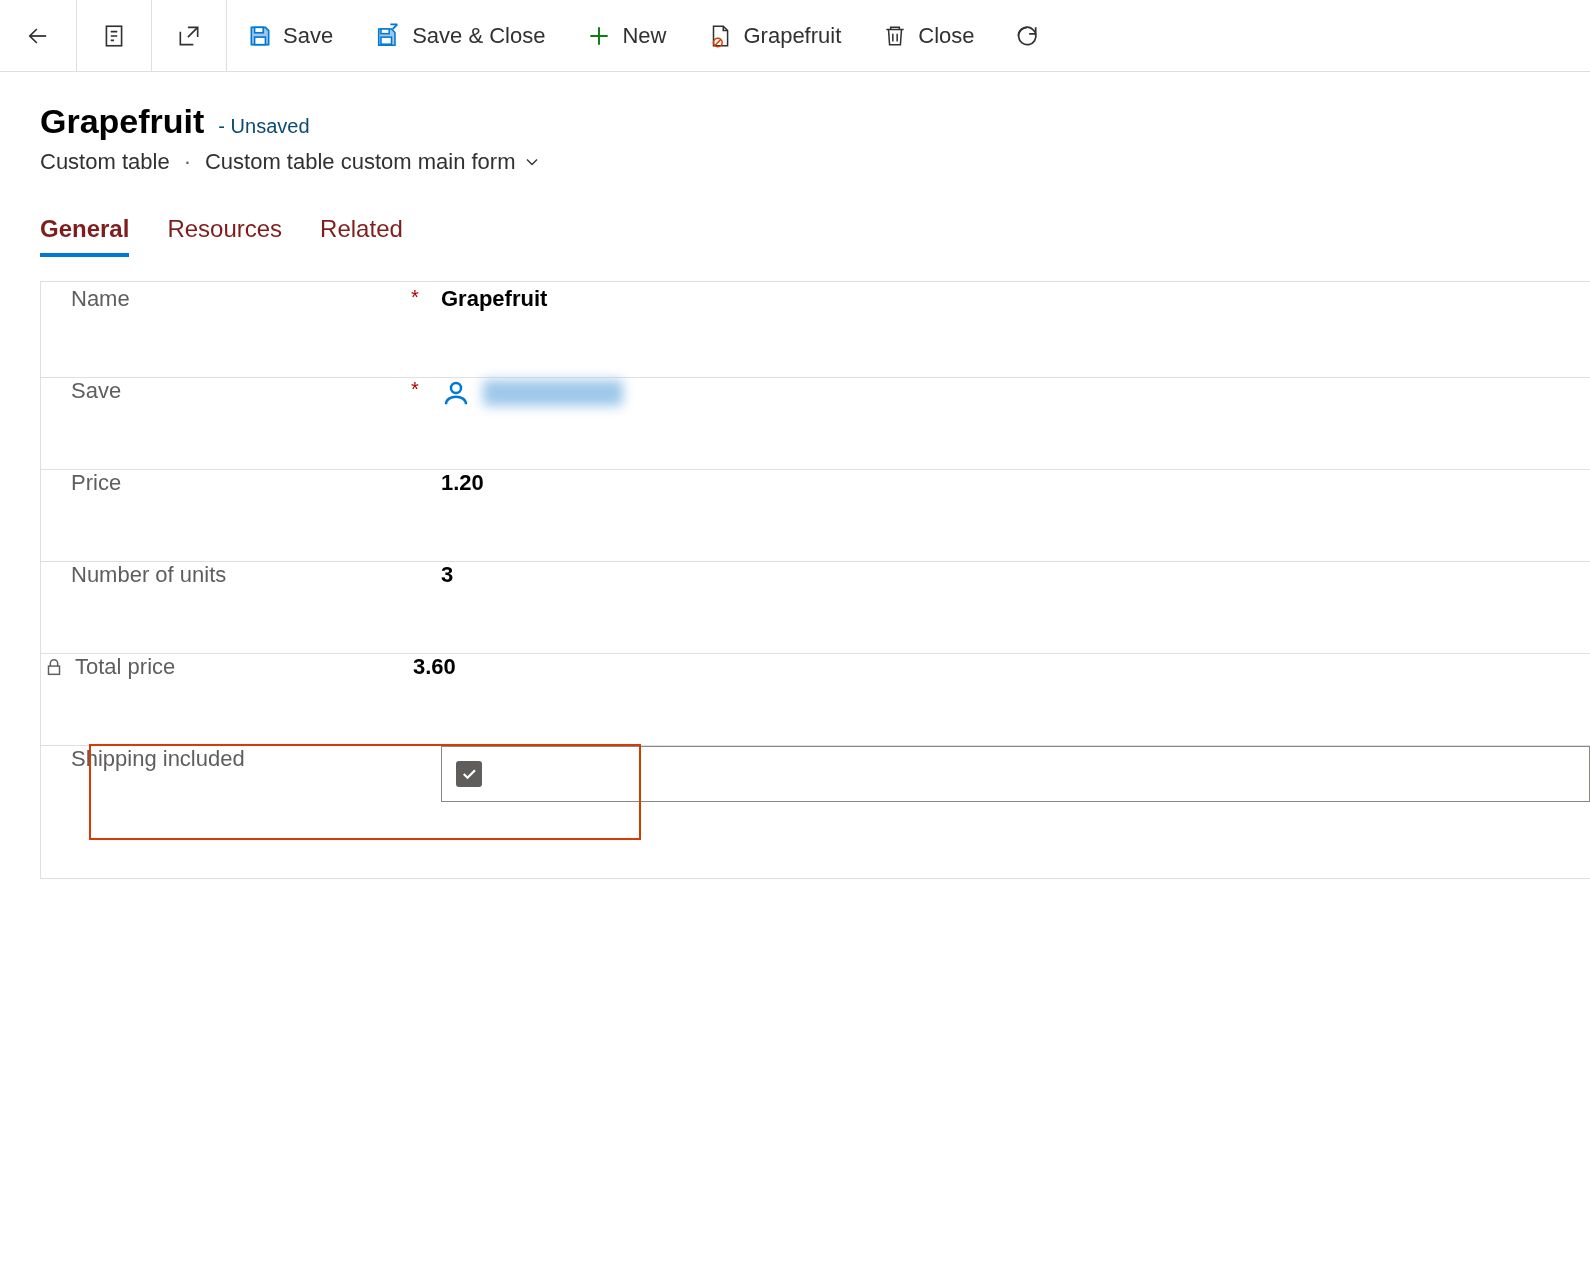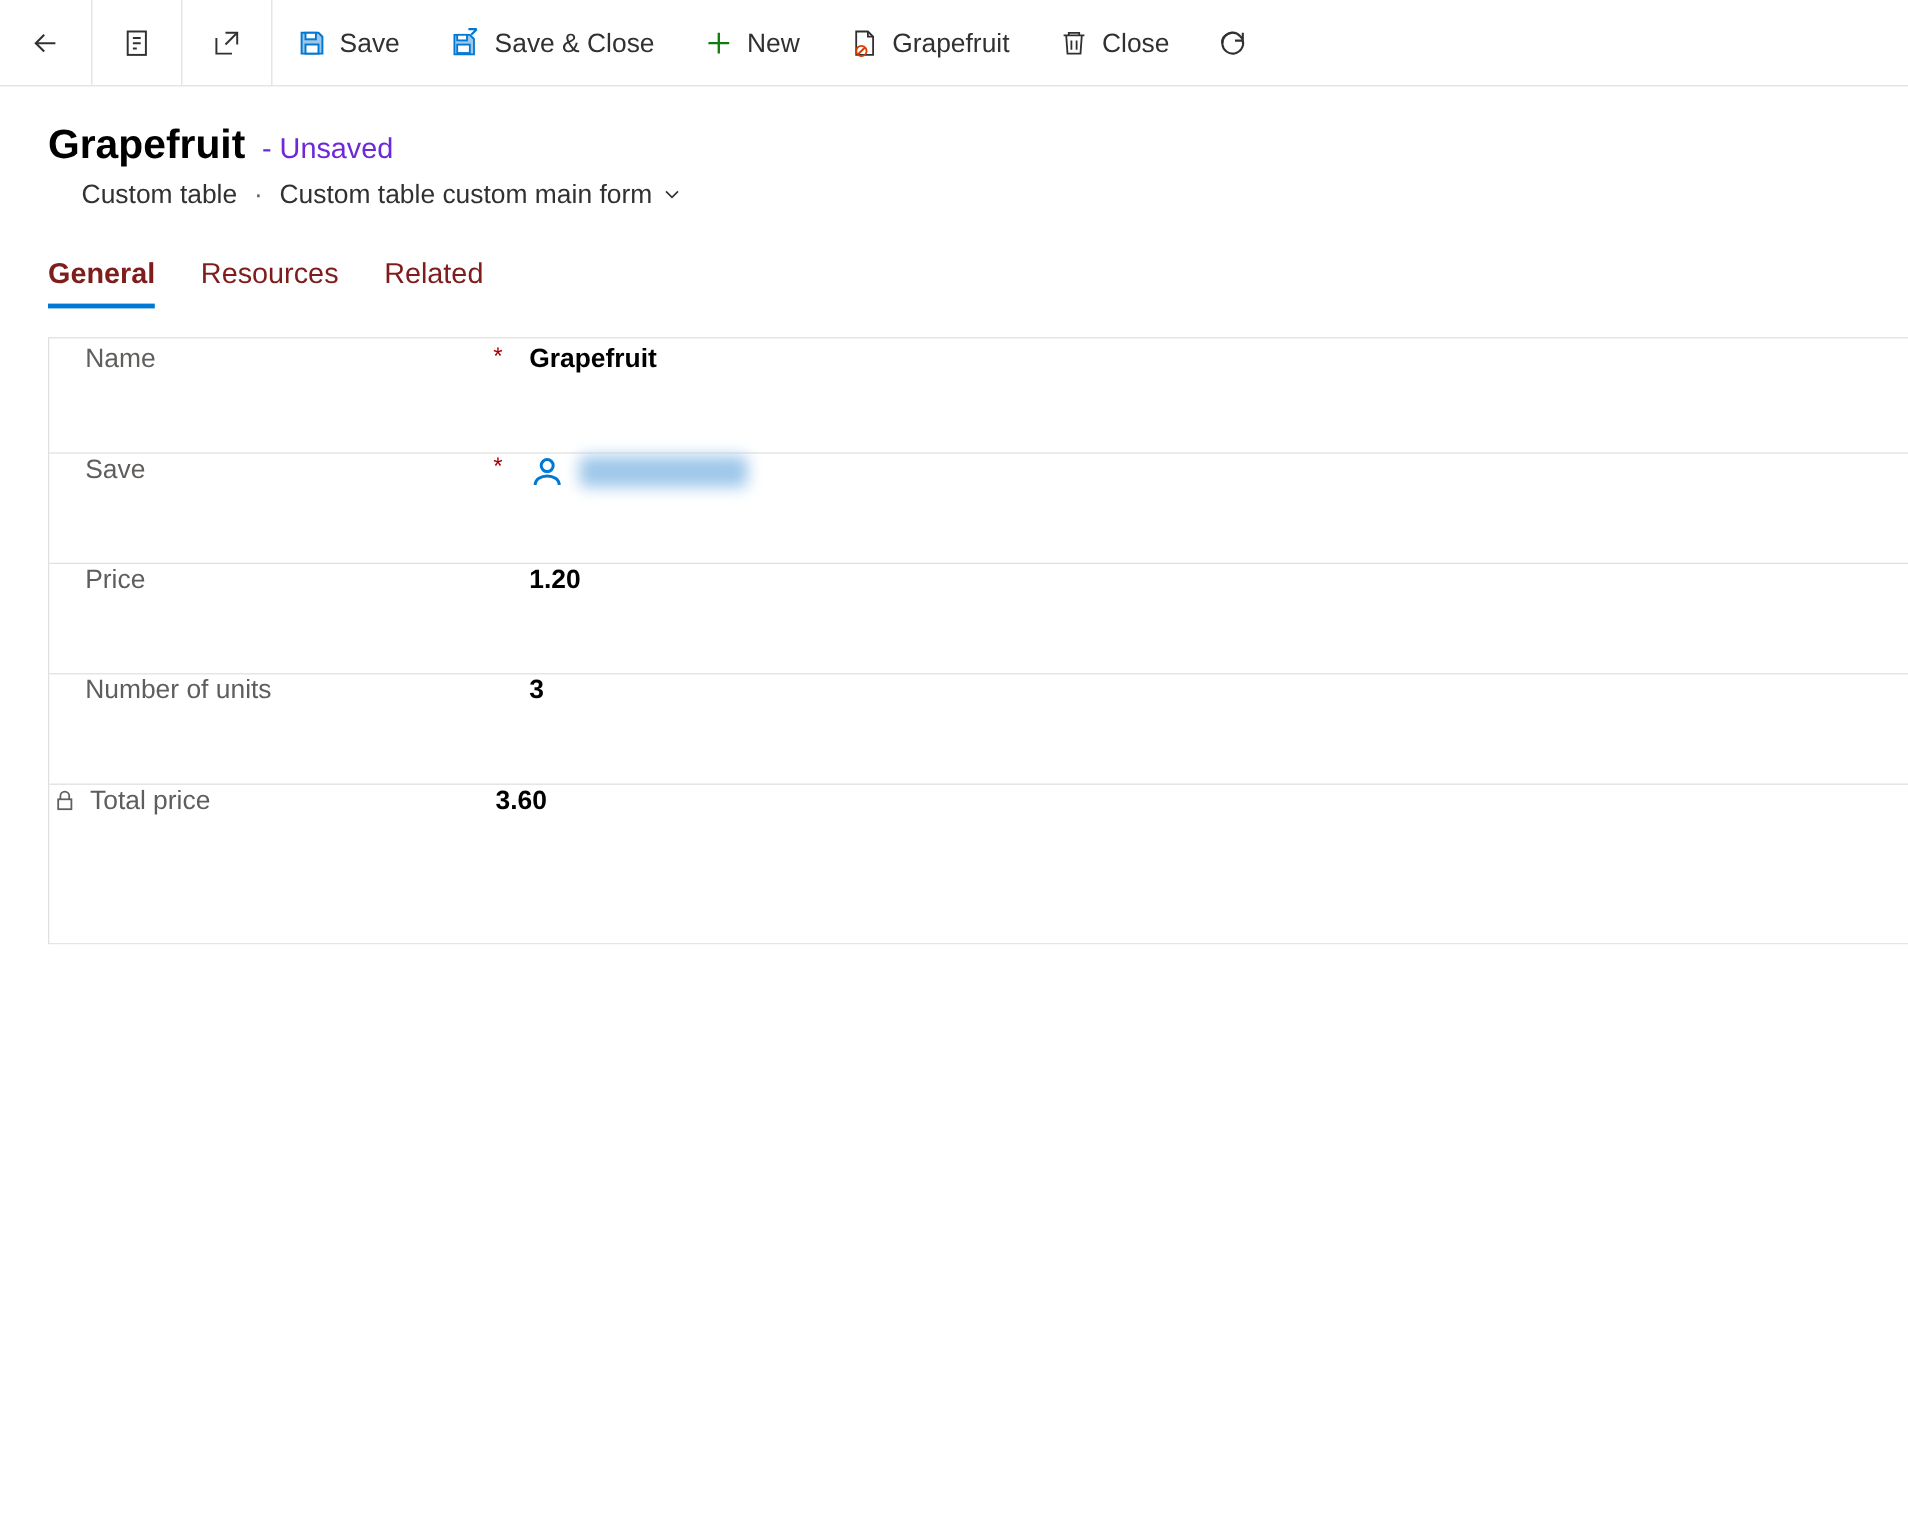--- a/index.html
+++ b/index.html
@@ -42,31 +42,30 @@
     display: flex;
     align-items: baseline;
     gap: 14px;
   }
   .title {
     font-size: 34px;
     font-weight: 600;
     color: #000;
   }
   .title-status {
-    font-size: 24px;
-    color: #6d28d9;
+    font-size: 20px;
+    color: #0c4a6e;
   }
   .subtitle-line {
     margin-top: 8px;
     display: flex;
     align-items: flex-start;
     gap: 14px;
     font-size: 22px;
     color: #323130;
-    margin-left: 28px;
   }
   .subtitle-sep { color: #605e5c; }
   .form-switch {
     display: flex;
     align-items: center;
     gap: 6px;
     cursor: pointer;
   }
   
   .tabs {
@@ -307,14 +306,30 @@
           <path d="M8 11V8a4 4 0 0 1 8 0v3"></path>
         </svg>
       <span>Total price</span>
     </div>
     <div class="req-col"></div>
     <div class="form-val-col">
         <span>3.60</span>
       </div>
   </div>
 
+  <div class="form-row" style="padding-left:30px;">
+    <div class="highlight-box"></div>
+    <div class="form-label-col">
+        <span>Shipping included</span>
+      </div>
+    <div class="req-col"></div>
+    <div class="form-val-col light">
+      <div class="checkbox-wrap">
+        <div class="checkbox">
+          <svg width="18" height="18" viewBox="0 0 24 24" fill="none" stroke="#fff" stroke-width="3">
+              <path d="M5 12l5 5L20 7"></path>
+            </svg>
+        </div>
+      </div>
+    </div>
+  </div>
 
 </div>
 
 </body></html>

